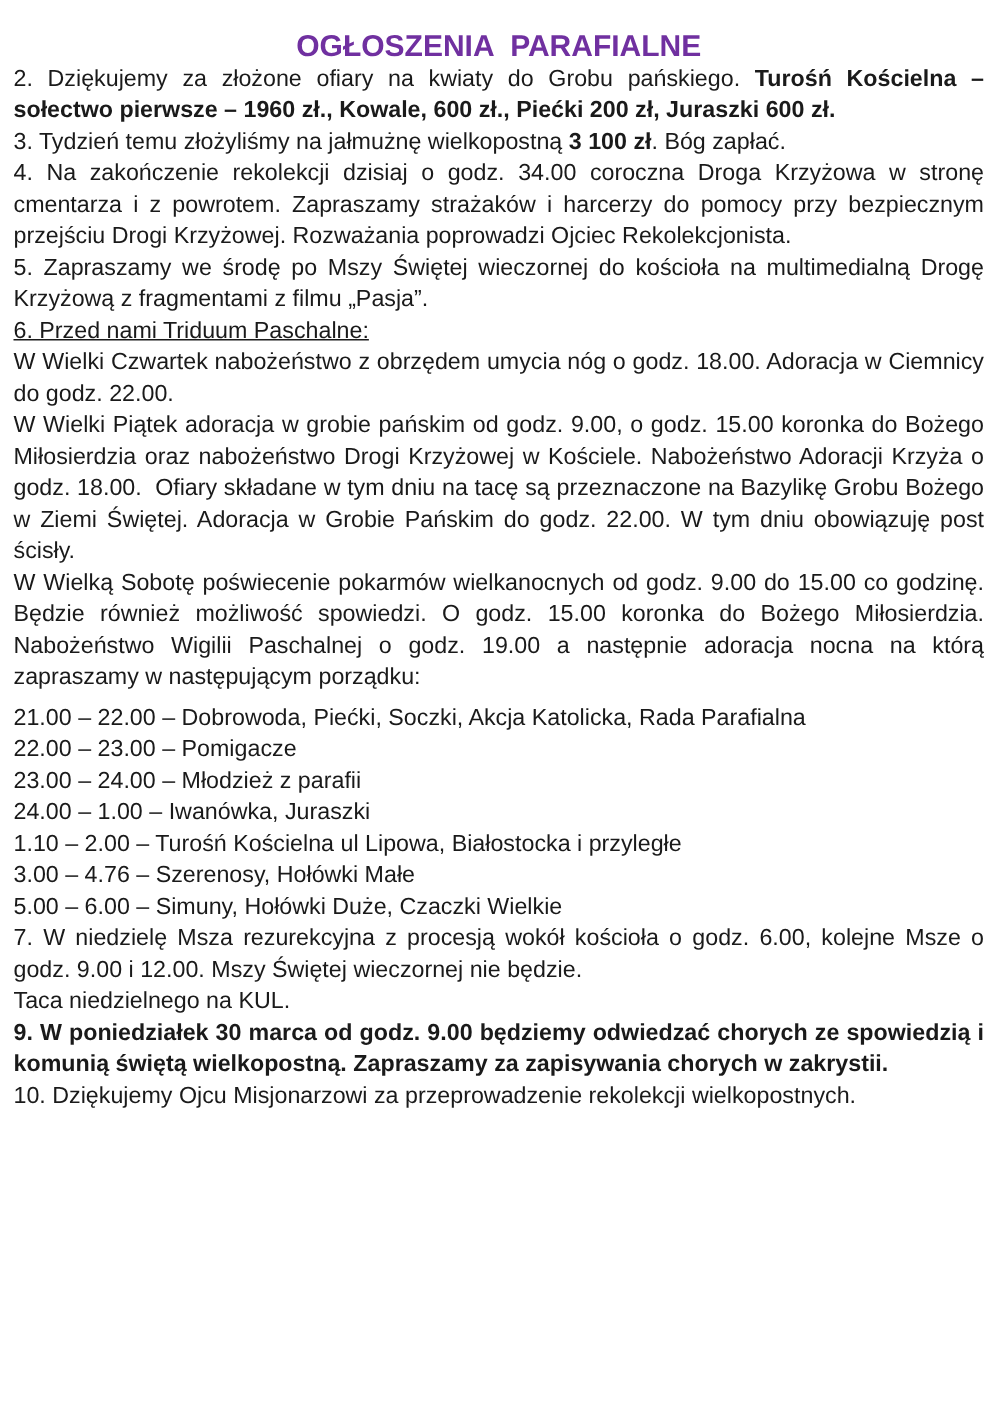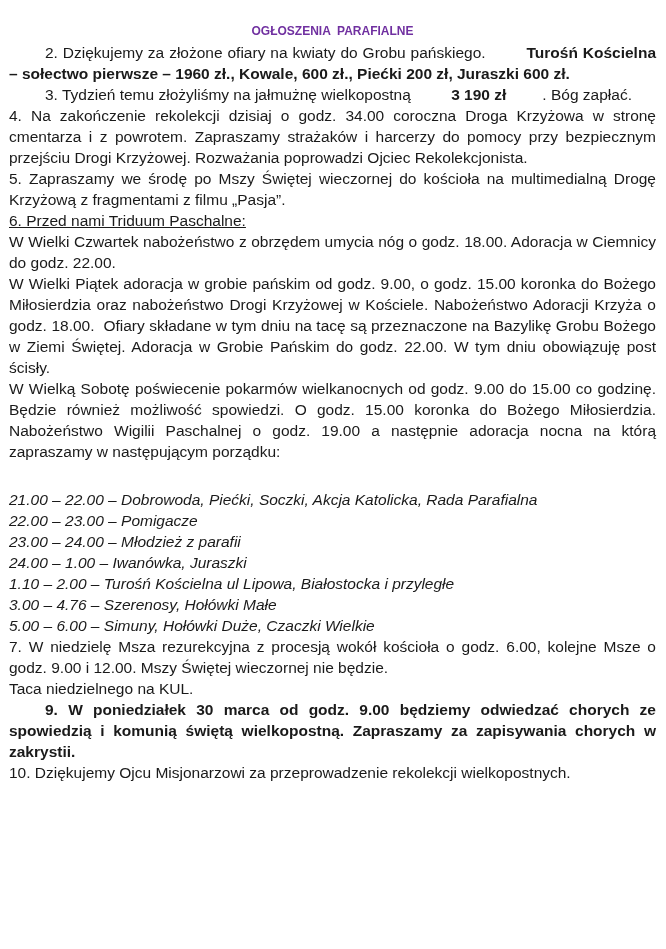--- a/index.html
+++ b/index.html
@@ -14,57 +14,57 @@
     background: #ffffff;
     padding: 20px 10px 10px 9px;
     font-family: "Liberation Sans", "DejaVu Sans", sans-serif;
     color: #1a1a1a;
     font-size: 15.5px;
     line-height: 21px;
   }
   .doc-header {
     text-align: center;
     font-weight: bold;
-    font-size: 12px;
+    font-size: 20px;
     line-height: 22px;
     color: #7030A0;
   }
   .doc-header div { white-space: pre-wrap; }
   p.para {
     margin: 0;
     text-align: justify;
     white-space: pre-wrap;
   }
-  p.para span, p.para strong { white-space: pre-wrap; margin-left: 36px; }
+  p.para span, p.para strong { white-space: pre-wrap; }
   .first-para { margin-top: 2px; }
   .gap-xs  { margin-top: 5px; }
   .gap-s   { margin-top: 7px; }
   .gap-m   { margin-top: 12px; }
   .gap-l   { margin-top: 17px; }
   .heading-underline { text-decoration: underline; }
-  .schedule { margin-top: 27px; font-style: italic; }
+  .schedule { margin-top: 6px; }
   .schedule .sched-line {
     white-space: pre-wrap;
     text-align: left;
   }
   strong { font-weight: bold; }
 </style>
 </head>
 <body>
 
 <div class="page">
 
   <div class="doc-header" style="color: rgb(112, 48, 160);">
     <div>OGŁOSZENIA  PARAFIALNE</div>
   </div>
 
 
   <p class="para"><span>2. Dziękujemy za złożone ofiary na kwiaty do Grobu pańskiego. </span><strong>Turośń Kościelna – sołectwo pierwsze – 1960 zł., Kowale, 600 zł., Piećki 200 zł, Juraszki 600 zł.</strong></p>
 
-  <p class="para"><span>3. Tydzień temu złożyliśmy na jałmużnę wielkopostną </span><strong>3 190 zł</strong><span>. Bóg zapłać.</span></p>
+  <p class="para"><span>3. Tydzień temu złożyliśmy na jałmużnę wielkopostną </span><strong>3 100 zł</strong><span>. Bóg zapłać.</span></p>
 
   <p class="para">4. Na zakończenie rekolekcji dzisiaj o godz. 34.00 coroczna Droga Krzyżowa w stronę cmentarza i z powrotem. Zapraszamy strażaków i harcerzy do pomocy przy bezpiecznym przejściu Drogi Krzyżowej. Rozważania poprowadzi Ojciec Rekolekcjonista.</p>
 
   <p class="para gap-s">5. Zapraszamy we środę po Mszy Świętej wieczornej do kościoła na multimedialną Drogę Krzyżową z fragmentami z filmu „Pasja”.</p>
 
   <p class="para gap-m heading-underline">6. Przed nami Triduum Paschalne:</p>
 
   <p class="para">W Wielki Czwartek nabożeństwo z obrzędem umycia nóg o godz. 18.00. Adoracja w Ciemnicy do godz. 22.00.</p>
 
   <p class="para gap-l">W Wielki Piątek adoracja w grobie pańskim od godz. 9.00, o godz. 15.00 koronka do Bożego Miłosierdzia oraz nabożeństwo Drogi Krzyżowej w Kościele. Nabożeństwo Adoracji Krzyża o godz. 18.00.  Ofiary składane w tym dniu na tacę są przeznaczone na Bazylikę Grobu Bożego w Ziemi Świętej. Adoracja w Grobie Pańskim do godz. 22.00. W tym dniu obowiązuję post ścisły.</p>

